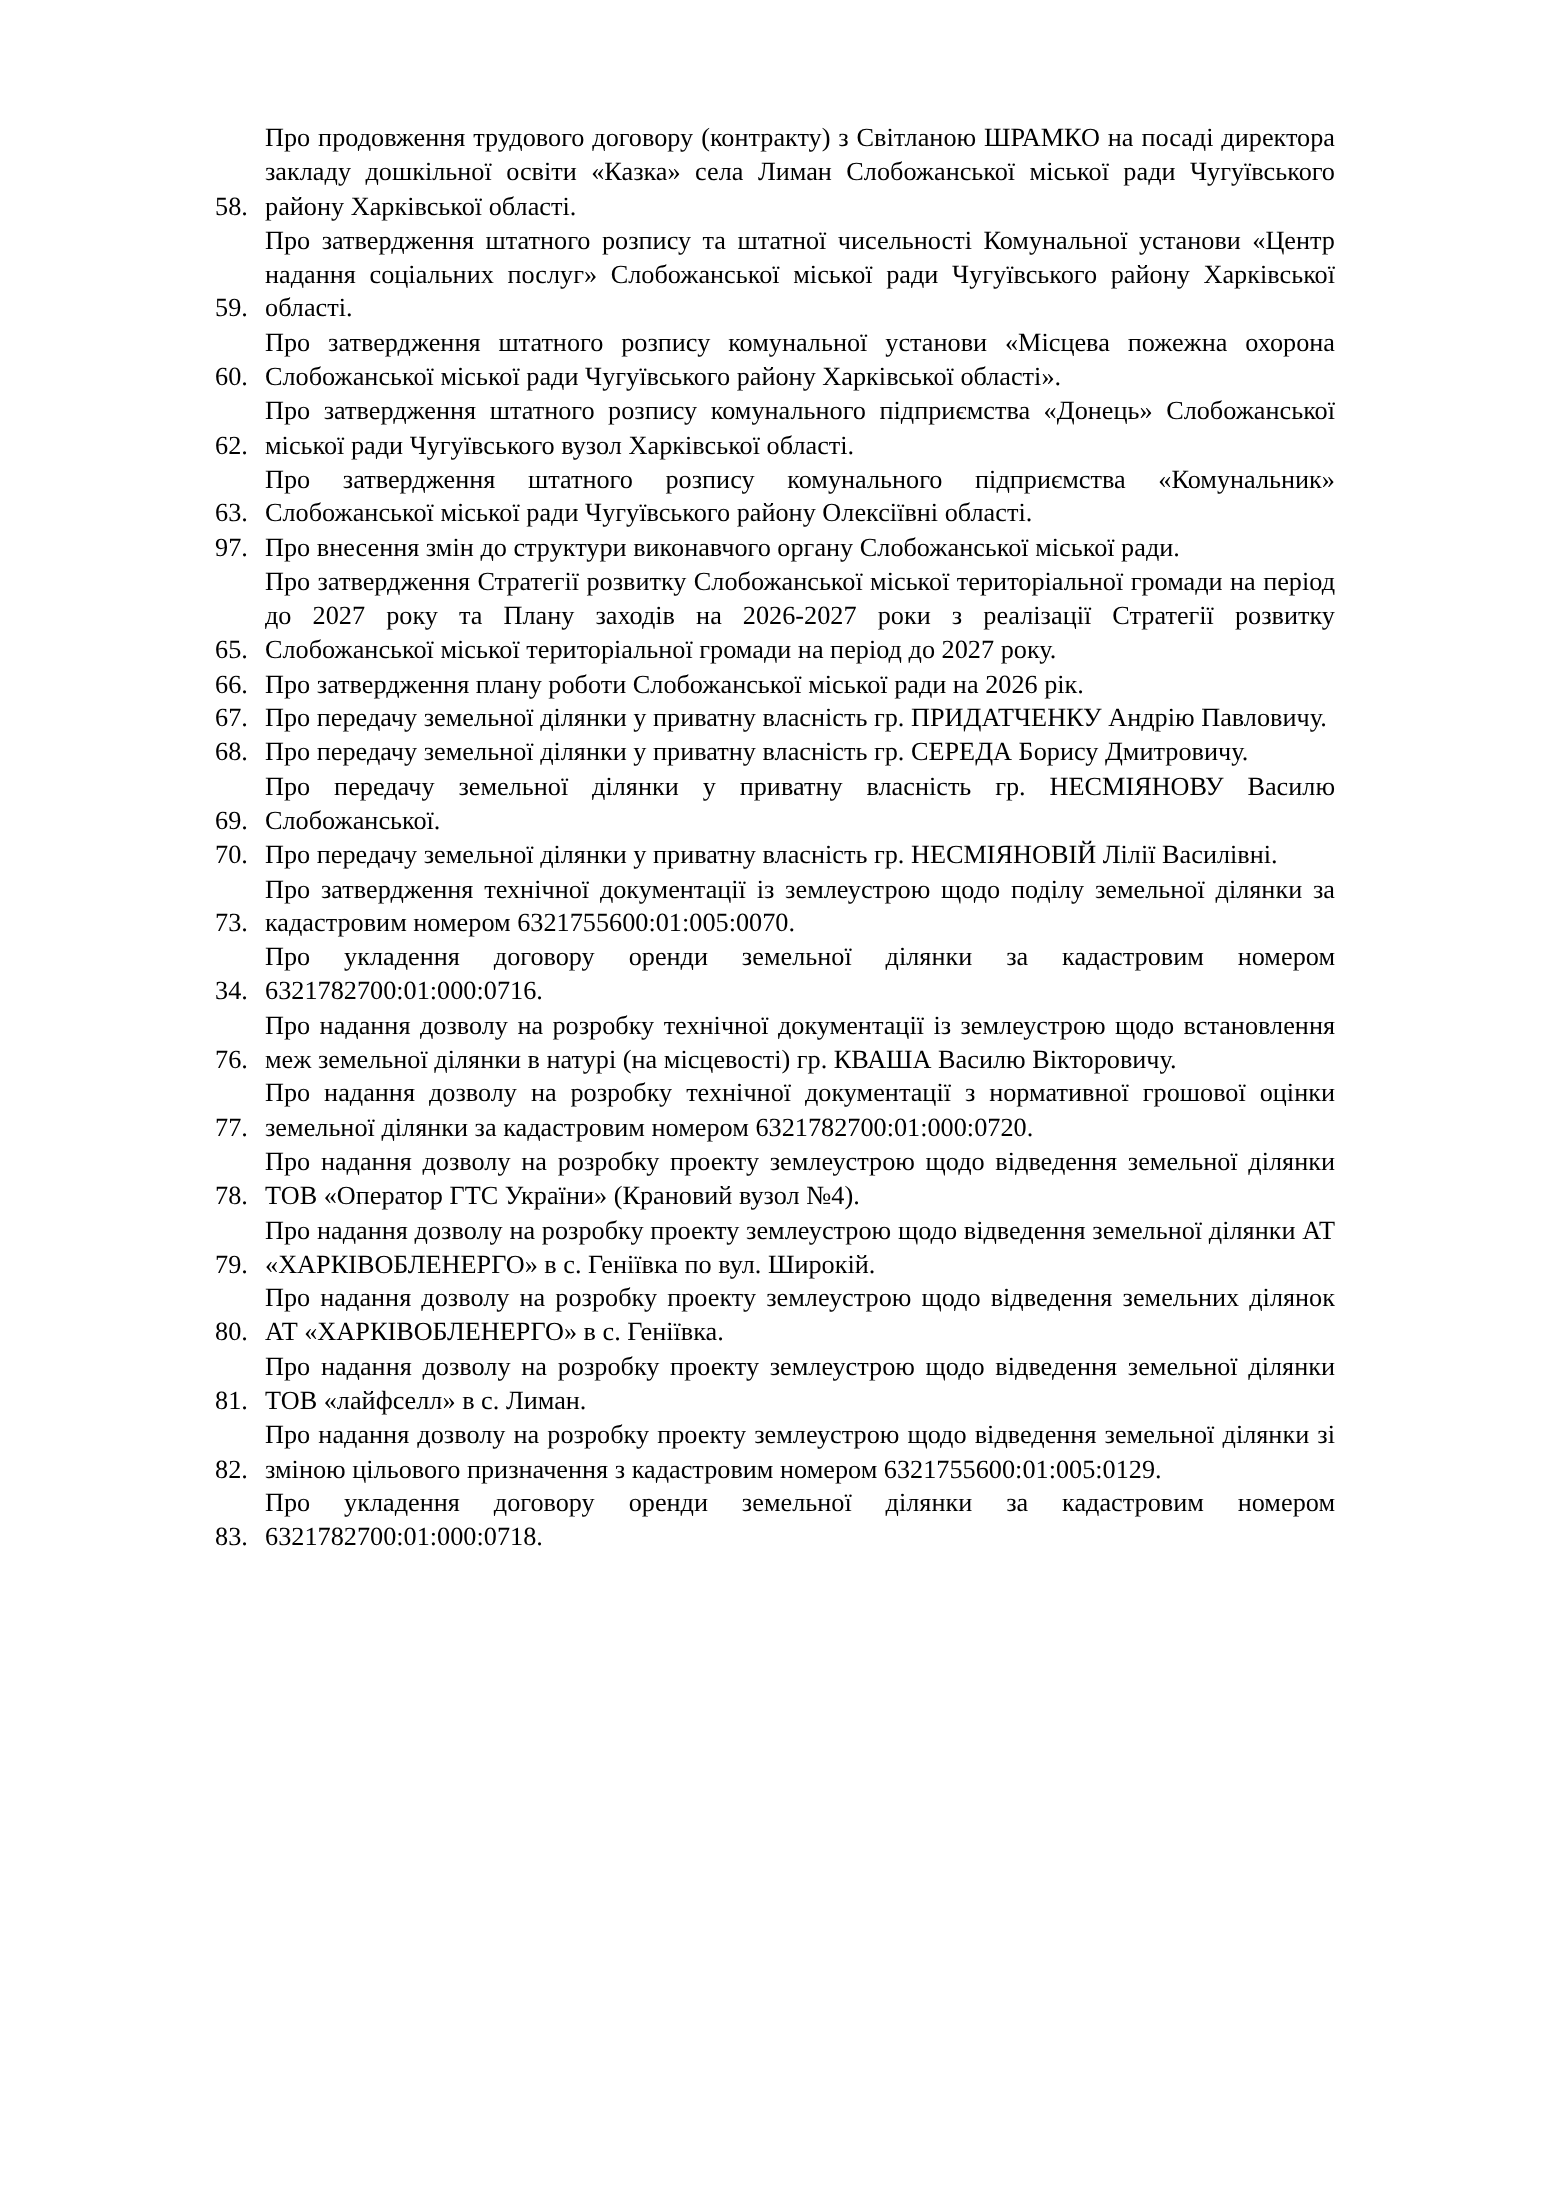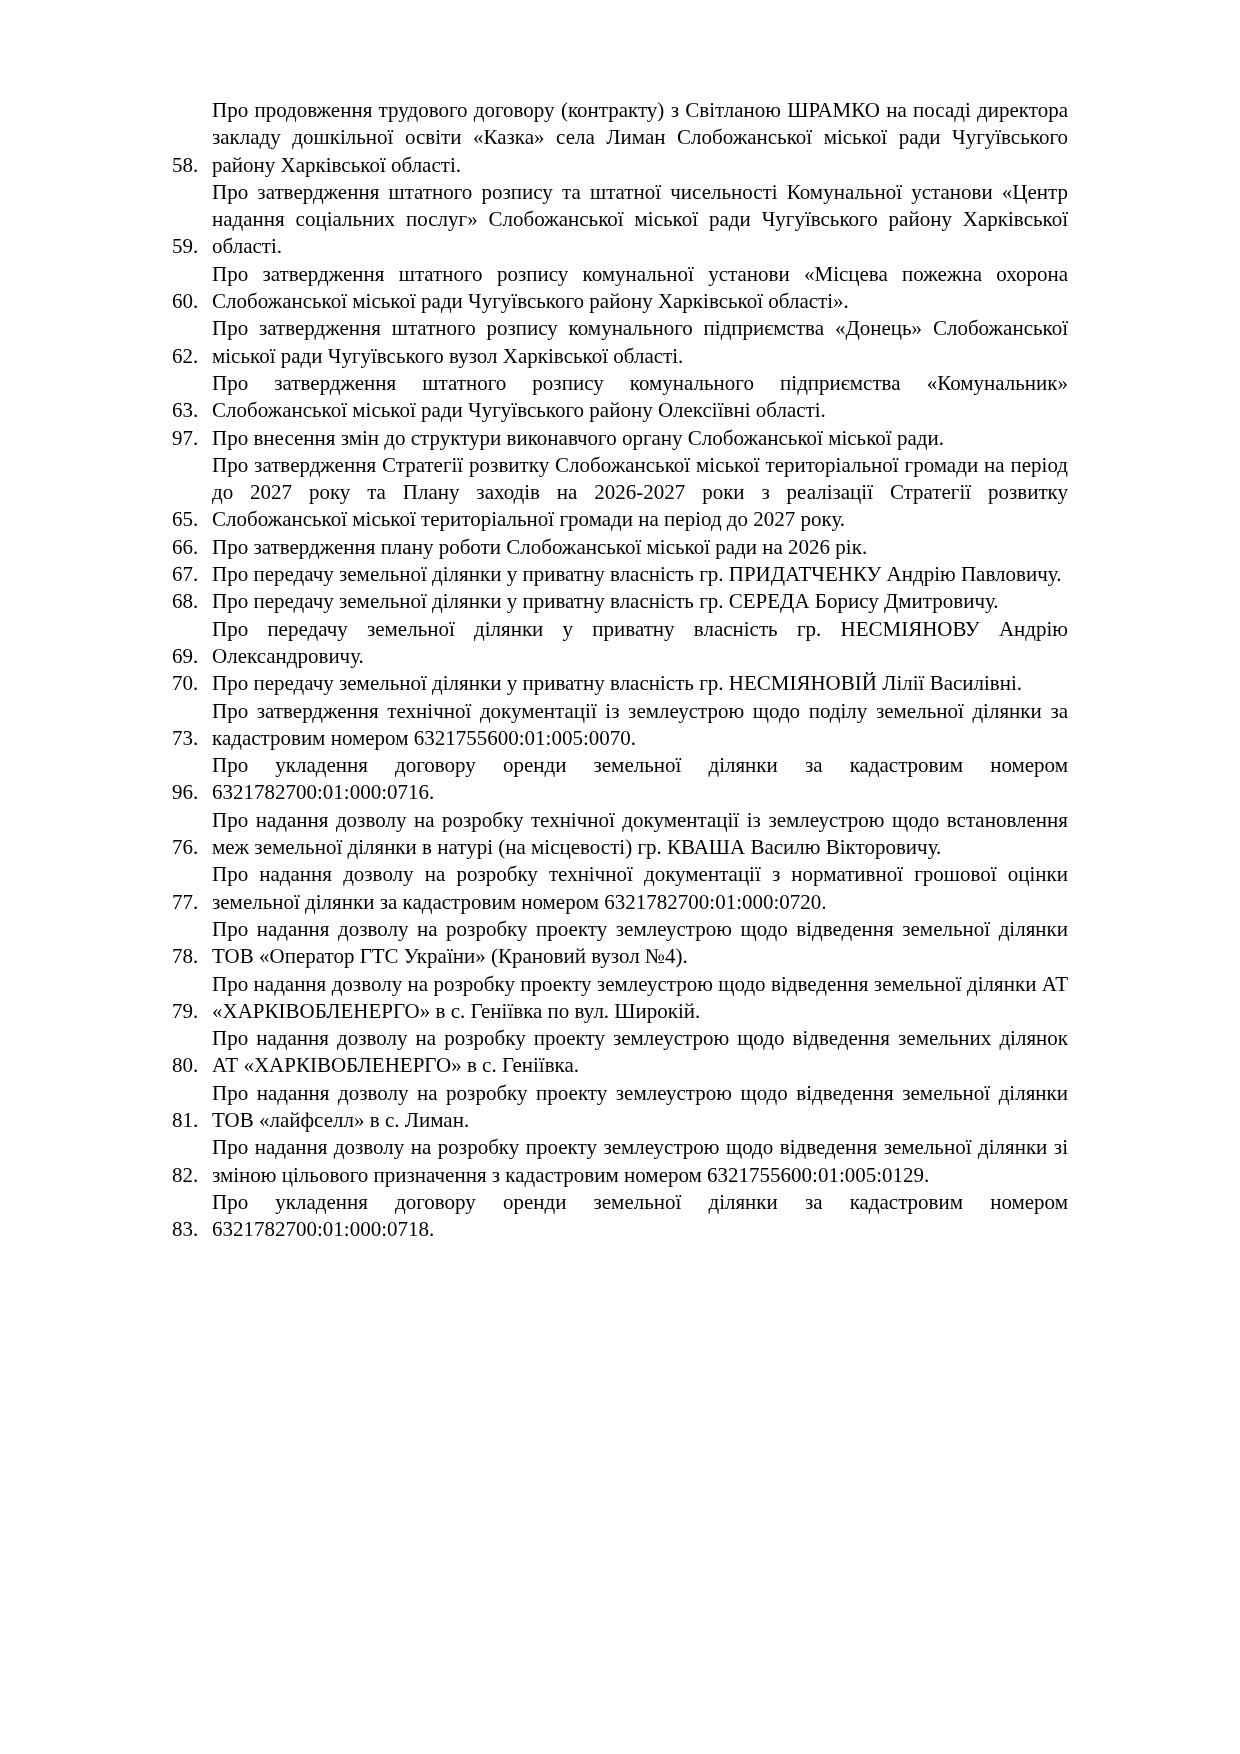--- a/index.html
+++ b/index.html
@@ -76,32 +76,32 @@
   <div class="row">
       <span class="num">67.</span>
       <span class="txt">Про передачу земельної ділянки у приватну власність гр. ПРИДАТЧЕНКУ Андрію Павловичу.</span>
     </div>
   <div class="row">
       <span class="num">68.</span>
       <span class="txt">Про передачу земельної ділянки у приватну власність гр. СЕРЕДА Борису Дмитровичу.</span>
     </div>
   <div class="row">
       <span class="num">69.</span>
-      <span class="txt">Про передачу земельної ділянки у приватну власність гр. НЕСМІЯНОВУ Андрію Олександровичу.</span>
+      <span class="txt">Про передачу земельної ділянки у приватну власність гр. НЕСМІЯНОВУ Василю Слобожанської.</span>
     </div>
   <div class="row">
       <span class="num">70.</span>
       <span class="txt">Про передачу земельної ділянки у приватну власність гр. НЕСМІЯНОВІЙ Лілії Василівні.</span>
     </div>
   <div class="row">
       <span class="num">73.</span>
       <span class="txt">Про затвердження технічної документації із землеустрою щодо поділу земельної ділянки за кадастровим номером 6321755600:01:005:0070.</span>
     </div>
   <div class="row">
-      <span class="num">96.</span>
+      <span class="num">34.</span>
       <span class="txt">Про укладення договору оренди земельної ділянки за кадастровим номером 6321782700:01:000:0716.</span>
     </div>
   <div class="row">
       <span class="num">76.</span>
       <span class="txt">Про надання дозволу на розробку технічної документації із землеустрою щодо встановлення меж земельної ділянки в натурі (на місцевості) гр. КВАША Василю Вікторовичу.</span>
     </div>
   <div class="row">
       <span class="num">77.</span>
       <span class="txt">Про надання дозволу на розробку технічної документації з нормативної грошової оцінки земельної ділянки за кадастровим номером 6321782700:01:000:0720.</span>
     </div>

